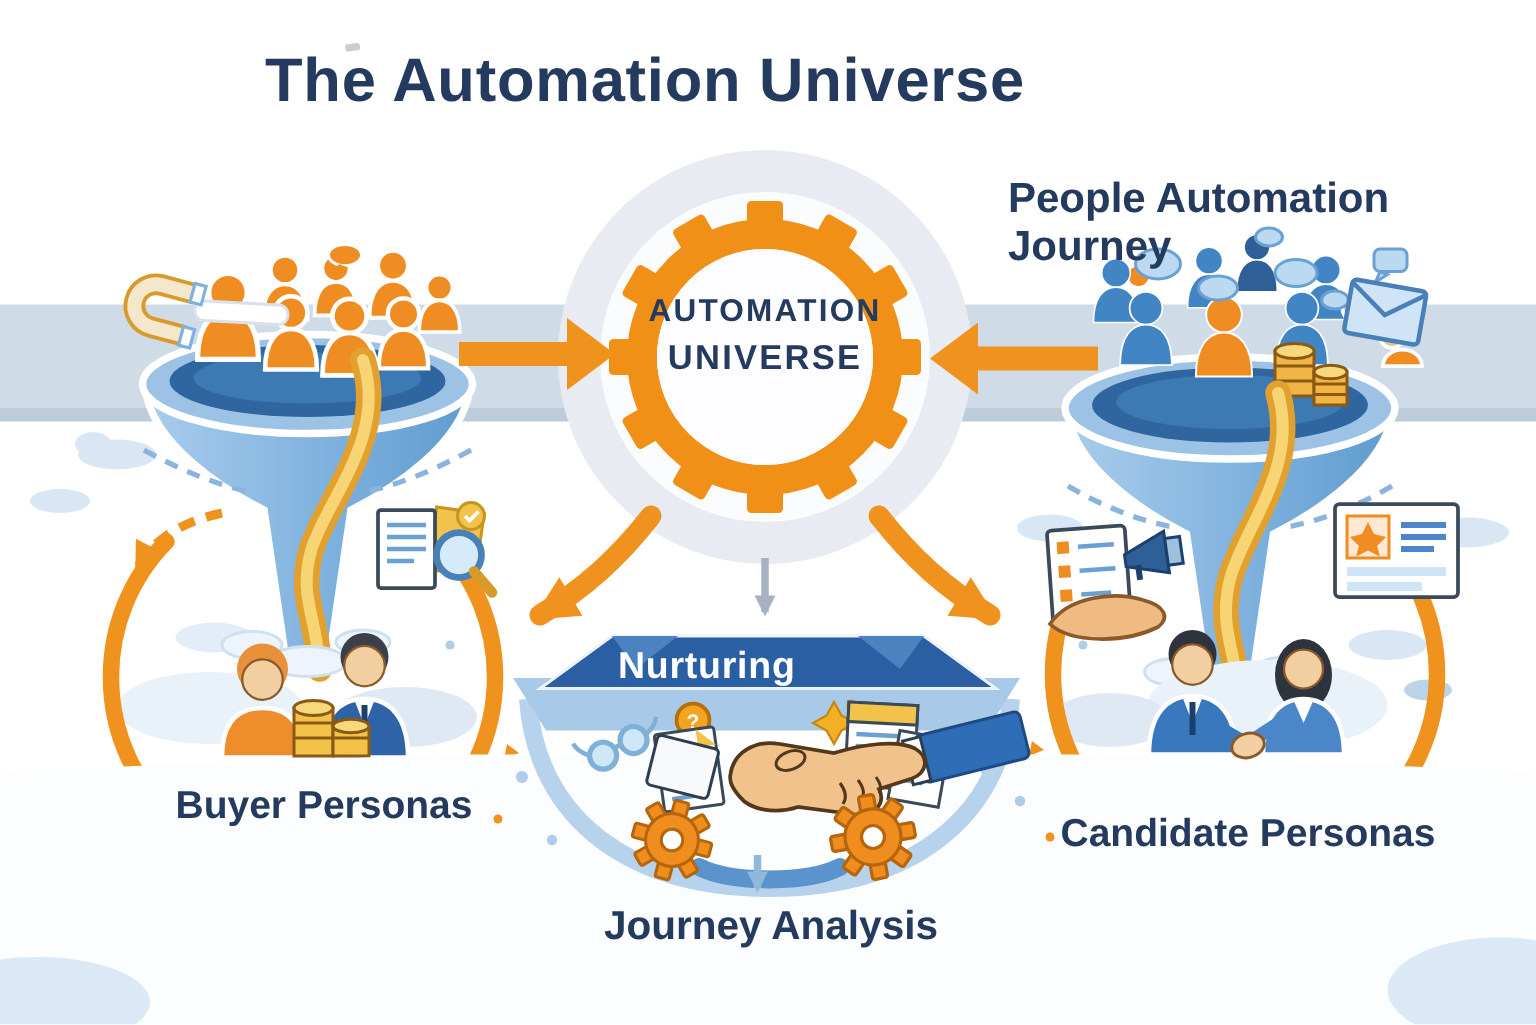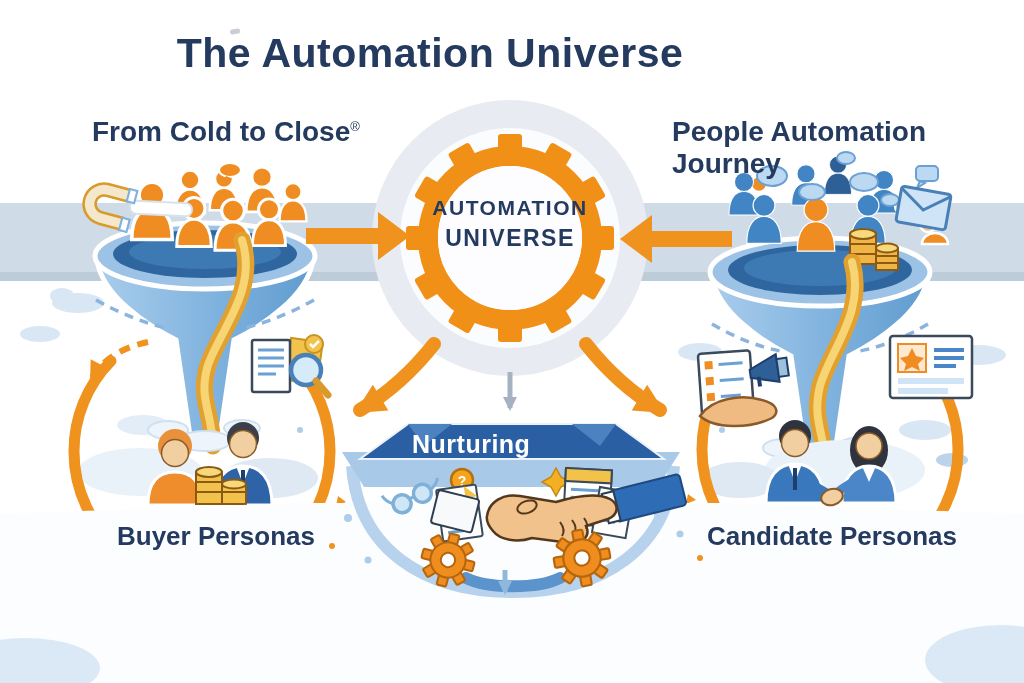--- a/index.html
+++ b/index.html
@@ -10,21 +10,21 @@
   .title{top:30px;left:0;width:860px;text-align:center;font-size:41px;letter-spacing:.5px;}
   .headL{top:116px;left:92px;font-size:28px;}
   .headL sup{font-size:13px;font-weight:400;}
   .headR{top:116px;left:672px;font-size:28px;}
   .hub{top:193px;left:400px;width:220px;text-align:center;line-height:1;}
   .hub .l1{font-size:18px;letter-spacing:2px;line-height:26px;}
   .hub .l2{font-size:21px;letter-spacing:1.5px;line-height:30px;}
   .hub .l3{font-size:23px;letter-spacing:1.5px;line-height:30px;}
   .banner{top:430px;left:412px;width:200px;text-align:left;font-size:25px;color:#ffffff;letter-spacing:.5px;}
   .buyer{top:521px;left:76px;width:280px;text-align:center;font-size:26px;}
-  .candidate{top:521px;left:692px;width:280px;text-align:center;font-size:26px;}
+  .candidate{top:540px;left:692px;width:280px;text-align:center;font-size:26px;}
   .journey{top:602px;left:364px;width:300px;text-align:center;font-size:27px;}
 </style>
 </head>
 <body>
 
 <div class="stage">
 
 <svg width="1024" height="683" viewBox="0 0 1024 683">
   <defs>
     <linearGradient id="fg" x1="0" y1="0" x2="1" y2="0">
@@ -352,23 +352,23 @@
       <ellipse cx="527" cy="507" rx="10" ry="6" fill="#f2c28c" stroke="#53381c" stroke-width="2" transform="rotate(-20 527 507)"></ellipse>
       <path d="M 560,522 q 6,8 2,14 M 572,520 q 6,8 2,13 M 584,518 q 5,7 2,11" fill="none" stroke="#53381c" stroke-width="2"></path>
     </g>
     <use href="#gear8sym" transform="translate(448,560) scale(0.8) rotate(15)"></use>
     <use href="#gear8sym" transform="translate(582,558) scale(0.85) rotate(-10)"></use>
     <path d="M 505,570 V 592" fill="none" stroke="#8fb8dc" stroke-width="5" marker-end="url(#mBl)"></path>
   </g>
 </svg>
 
 <div class="txt title">The Automation Universe</div>
-<div class="txt headL"><span>From Cold to Close</span><sup>®</sup></div>
 <div class="txt headR">People Automation Journey</div>
 <div class="txt hub">
   <div class="l2">AUTOMATION</div>
   <div class="l3">UNIVERSE</div>
 </div>
 <div class="txt banner">Nurturing</div>
 <div class="txt buyer">Buyer Personas</div>
 <div class="txt candidate">Candidate Personas</div>
+<div class="txt journey">Journey Analysis</div>
 
 </div>
 
 </body></html>

